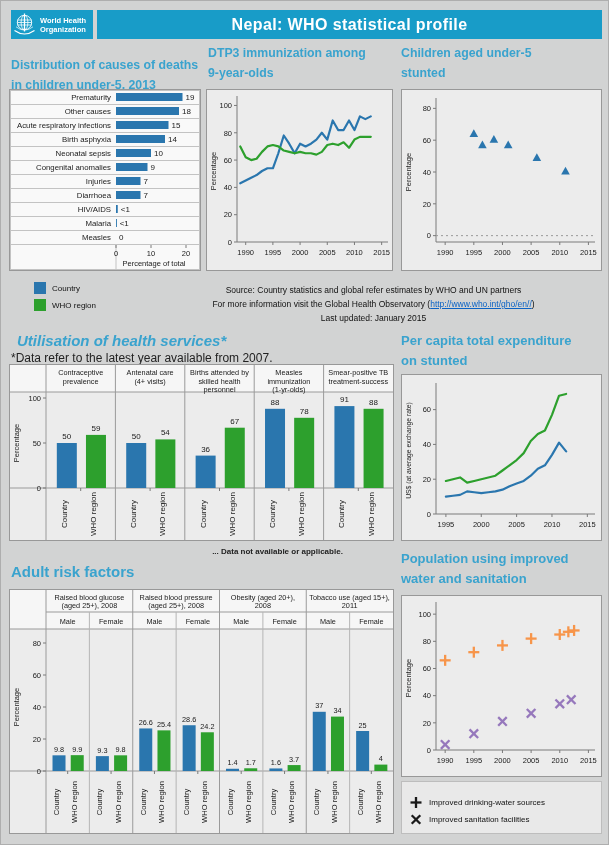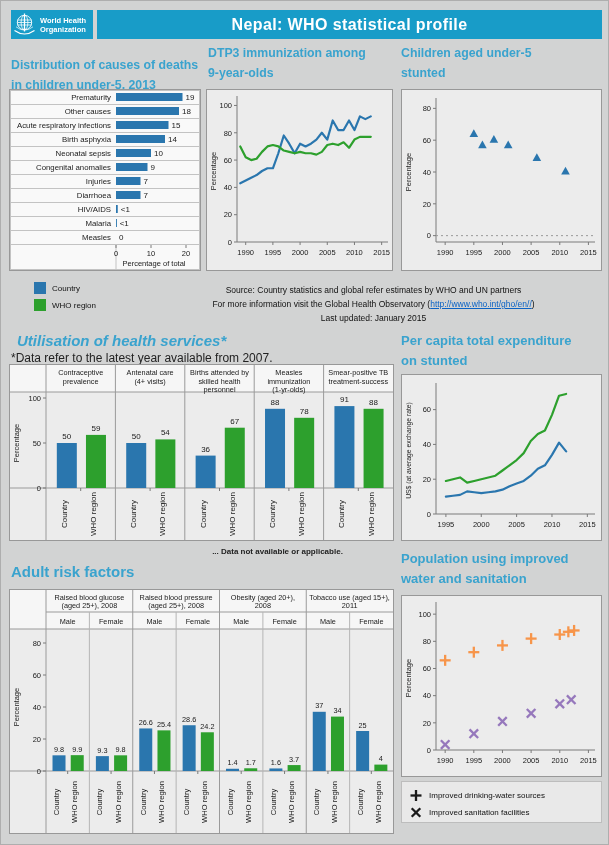--- a/index.html
+++ b/index.html
@@ -33,21 +33,21 @@
   .t-watsan{left:400px;top:548px;width:200px;}
   .note-services{position:absolute;left:10px;top:350px;font-size:12px;color:#222;}
   .note-na{position:absolute;left:160px;top:546px;width:233px;text-align:center;font-size:8px;color:#222;font-weight:bold;}
   .legend-top{position:absolute;left:33px;top:281px;font-size:8px;color:#111;}
   .legend-top .row{display:flex;align-items:center;margin-bottom:5px;}
   .sq{width:12px;height:12px;margin-right:6px;}
   .sq-blue{background:#2a76ae;}
   .sq-green{background:#2da02d;}
   .source{position:absolute;left:150px;top:282px;width:445px;text-align:center;font-size:8.5px;line-height:1.65;color:#111;}
   .source a{color:#0b63c5;text-decoration:underline;}
-  .watsan-legend{position:absolute;left:400px;top:780px;width:201px;height:42px;background:#e9e9e9;border:1px solid #bdbdbd;box-sizing:border-box;padding:5px 0 0 7px;}
+  .watsan-legend{position:absolute;left:400px;top:780px;width:201px;height:53px;background:#e9e9e9;border:1px solid #bdbdbd;box-sizing:border-box;padding:12px 0 0 7px;}
   .wl-row{display:flex;align-items:center;height:17px;font-size:8px;color:#111;}
   .wl-row svg{margin-right:6px;}
 </style>
 </head>
 <body>
 
 <div class="page">
 
   <div class="abs cyan hdr-logo">
     <svg width="27" height="27" viewBox="0 0 27 27">

